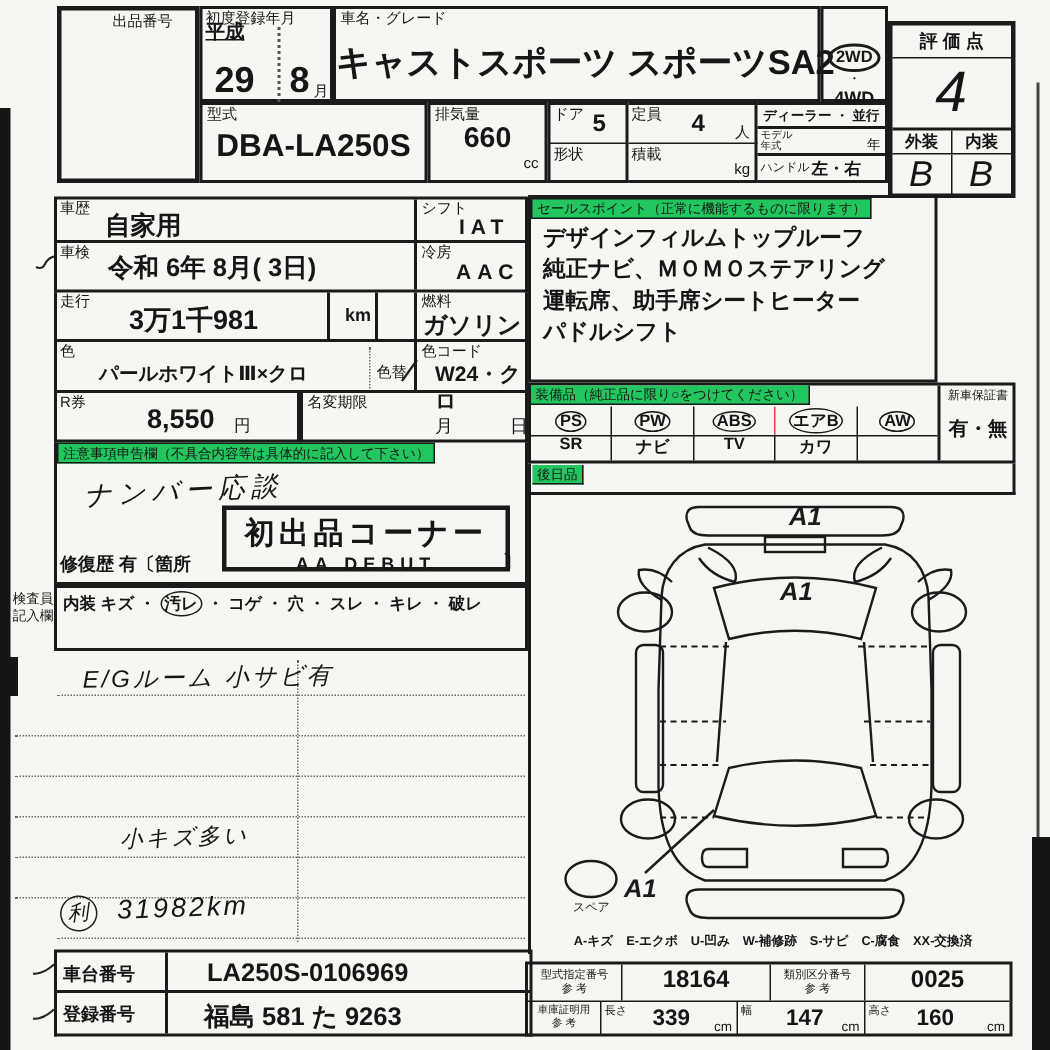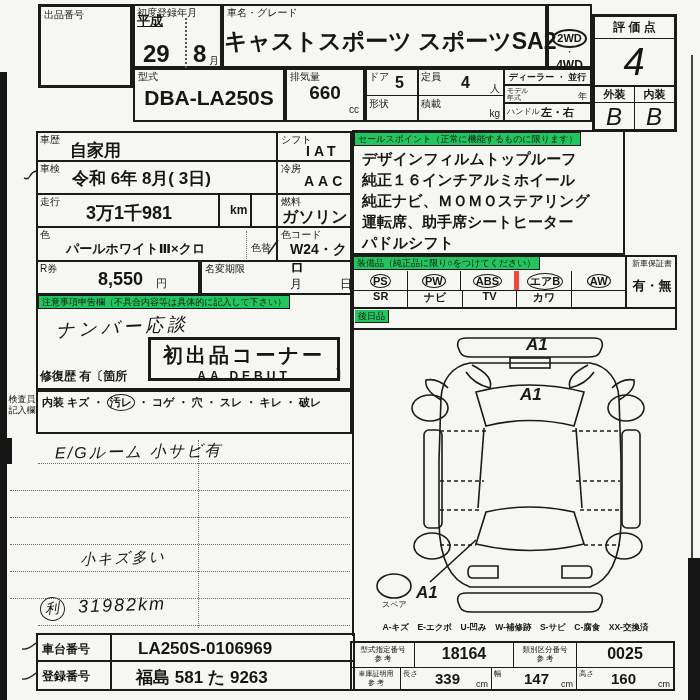--- a/index.html
+++ b/index.html
@@ -24,21 +24,21 @@
 </head>
 <body>
 
 <div id="page">
 
   <div class="abs" style="left:0;top:72px;width:7px;height:628px;background:#161616;"></div>
   <div class="abs" style="left:0;top:438px;width:12px;height:26px;background:#161616;"></div>
   <div class="abs" style="left:691px;top:55px;width:2px;height:645px;background:#444;"></div>
   <div class="abs" style="left:688px;top:558px;width:12px;height:142px;background:#161616;"></div>
 
-  <div class="box" style="left:38px;top:4px;width:95px;height:84px;border-width:3px;">
+  <div class="box" style="left:38px;top:4px;width:95px;height:118px;border-width:3px;padding-left:31px;">
     <div class="lbl" style="padding:2px 0 0 3px;">出品番号</div>
   </div>
 
   <div class="box" style="left:133px;top:4px;width:89px;height:64px;">
     <div class="lbl" style="padding:1px 0 0 2px;">初度登録年月</div>
     <div class="abs" style="left:2px;top:6px;font-size:13px;font-weight:bold;text-decoration:underline;">平成</div>
     <div class="abs big" style="left:8px;top:34px;font-size:24px;">29</div>
     <div class="abs" style="left:50px;top:12px;width:0;height:50px;border-left:2px dotted #555;"></div>
     <div class="abs big" style="left:58px;top:34px;font-size:24px;">8</div>
     <div class="abs" style="left:74px;top:48px;font-size:10px;">月</div>
@@ -161,33 +161,32 @@
       <div style="font-size:12px;font-weight:bold;letter-spacing:4px;">AA DEBUT</div>
     </div>
     <span style="position:absolute;left:2px;bottom:3px;font-size:12px;font-weight:bold;">修復歴 有〔箇所</span>
     <span style="position:absolute;right:2px;bottom:4px;font-size:13px;font-weight:bold;">〕</span>
   </div>
 
   <div class="box" style="left:352px;top:130px;width:273px;height:125px;">
     <span class="tag" style="position:absolute;left:0;top:0;white-space:nowrap;">セールスポイント（正常に機能するものに限ります）</span>
     <div style="position:absolute;left:8px;top:16px;font-size:15px;font-weight:bold;line-height:21px;white-space:nowrap;">
       <div>デザインフィルムトップルーフ</div>
-      <div>純正１６インチアルミホイール</div>
       <div>純正ナビ、ＭＯＭＯステアリング</div>
       <div>運転席、助手席シートヒーター</div>
       <div>パドルシフト</div>
     </div>
   </div>
 
   <div class="box" style="left:352px;top:255px;width:325px;height:54px;">
     <span class="tag" style="position:absolute;left:0;top:0;white-space:nowrap;border-width:0 1px 1px 0;">装備品（純正品に限り○をつけてください）</span>
     <div style="position:absolute;left:0;top:14px;width:271px;height:19px;display:flex;border-bottom:1px solid #1b1b1b;">
       <div class="ctr" style="flex:1;border-right:1px solid #1b1b1b;"><span class="circle-s" style="font-size:11px;font-weight:bold;">PS</span></div>
       <div class="ctr" style="flex:1;border-right:1px solid #1b1b1b;"><span class="circle-s" style="font-size:11px;font-weight:bold;">PW</span></div>
-      <div class="ctr" style="flex:1;border-right:5px solid #ef4444;"><span class="circle-s" style="font-size:11px;font-weight:bold;">ABS</span></div>
+      <div class="ctr" style="flex:1;border-right:1px solid #ef4444;"><span class="circle-s" style="font-size:11px;font-weight:bold;">ABS</span></div>
       <div class="ctr" style="flex:1;border-right:1px solid #1b1b1b;"><span class="circle-s" style="font-size:11px;font-weight:bold;">エアB</span></div>
       <div class="ctr" style="flex:1;"><span class="circle-s" style="font-size:11px;font-weight:bold;">AW</span></div>
     </div>
     <div style="position:absolute;left:0;top:33px;width:271px;height:17px;display:flex;">
       <div class="ctr" style="flex:1;font-size:11px;font-weight:bold;border-right:1px solid #1b1b1b;">SR</div>
       <div class="ctr" style="flex:1;font-size:11px;font-weight:bold;border-right:1px solid #1b1b1b;">ナビ</div>
       <div class="ctr" style="flex:1;font-size:11px;font-weight:bold;border-right:1px solid #1b1b1b;">TV</div>
       <div class="ctr" style="flex:1;font-size:11px;font-weight:bold;border-right:1px solid #1b1b1b;">カワ</div>
       <div class="ctr" style="flex:1;font-size:11px;"></div>
     </div>

